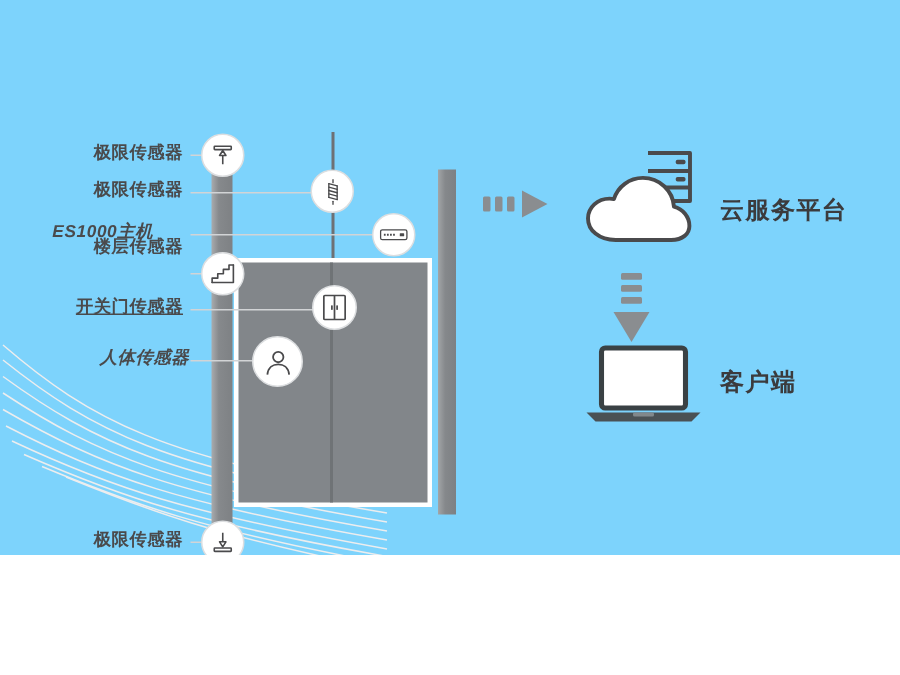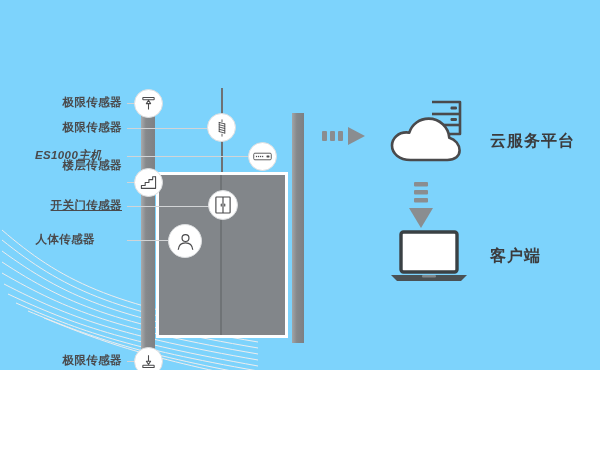--- a/index.html
+++ b/index.html
@@ -81,21 +81,20 @@
   .cloud-icon{position:absolute;}
   .laptop-icon{position:absolute;}
   .rtext{
     position:absolute;
     font-size:16px;
     font-weight:bold;
     color:#3b3b3d;
     letter-spacing:1px;
     white-space:nowrap;
     line-height:1;
-    margin-left:10px;
   }
 </style>
 </head>
 <body>
 
 <div id="stage">
 
   <svg class="bg-swoosh" viewBox="0 0 260 200">
     <g fill="none" stroke="#ededee" stroke-width="1">
       <path d="M2,20 C60,70 110,96 258,120"></path>
@@ -127,21 +126,21 @@
   <div class="leader" style="left:127px;top:182px;width:20px;"></div>
   <div class="leader" style="left:127px;top:206px;width:94px;"></div>
   <div class="leader" style="left:127px;top:240px;width:58px;"></div>
   <div class="leader" style="left:127px;top:361px;width:20px;"></div>
 
   <div class="label" style="right:478px;top:97px;">极限传感器</div>
   <div class="label" style="right:478px;top:122px;">极限传感器</div>
   <div class="label" style="right:498px;top:150px;font-style:italic;">ES1000主机</div>
   <div class="label" style="right:478px;top:160px;">楼层传感器</div>
   <div class="label" style="right:478px;top:200px;text-decoration:underline;">开关门传感器</div>
-  <div class="label" style="right:505px;top:234px;">人体传感器</div>
+  <div class="label" style="right:474px;top:234px;font-style:italic;">人体传感器</div>
   <div class="label" style="right:478px;top:355px;">极限传感器</div>
 
   <div class="badge" style="left:134px;top:89px;width:29px;height:29px;">
     <svg width="17" height="17" viewBox="0 0 24 24">
       <g fill="none" stroke="#4a4a4c" stroke-width="1.5" stroke-linejoin="round">
         <rect x="4" y="3.5" width="16" height="3.2" rx="0.6"></rect>
         <path d="M12 20.5 L12 12.2 L9 12.2 L12 7.5 L15 12.2 L12 12.2"></path>
       </g>
     </svg>
   </div>

